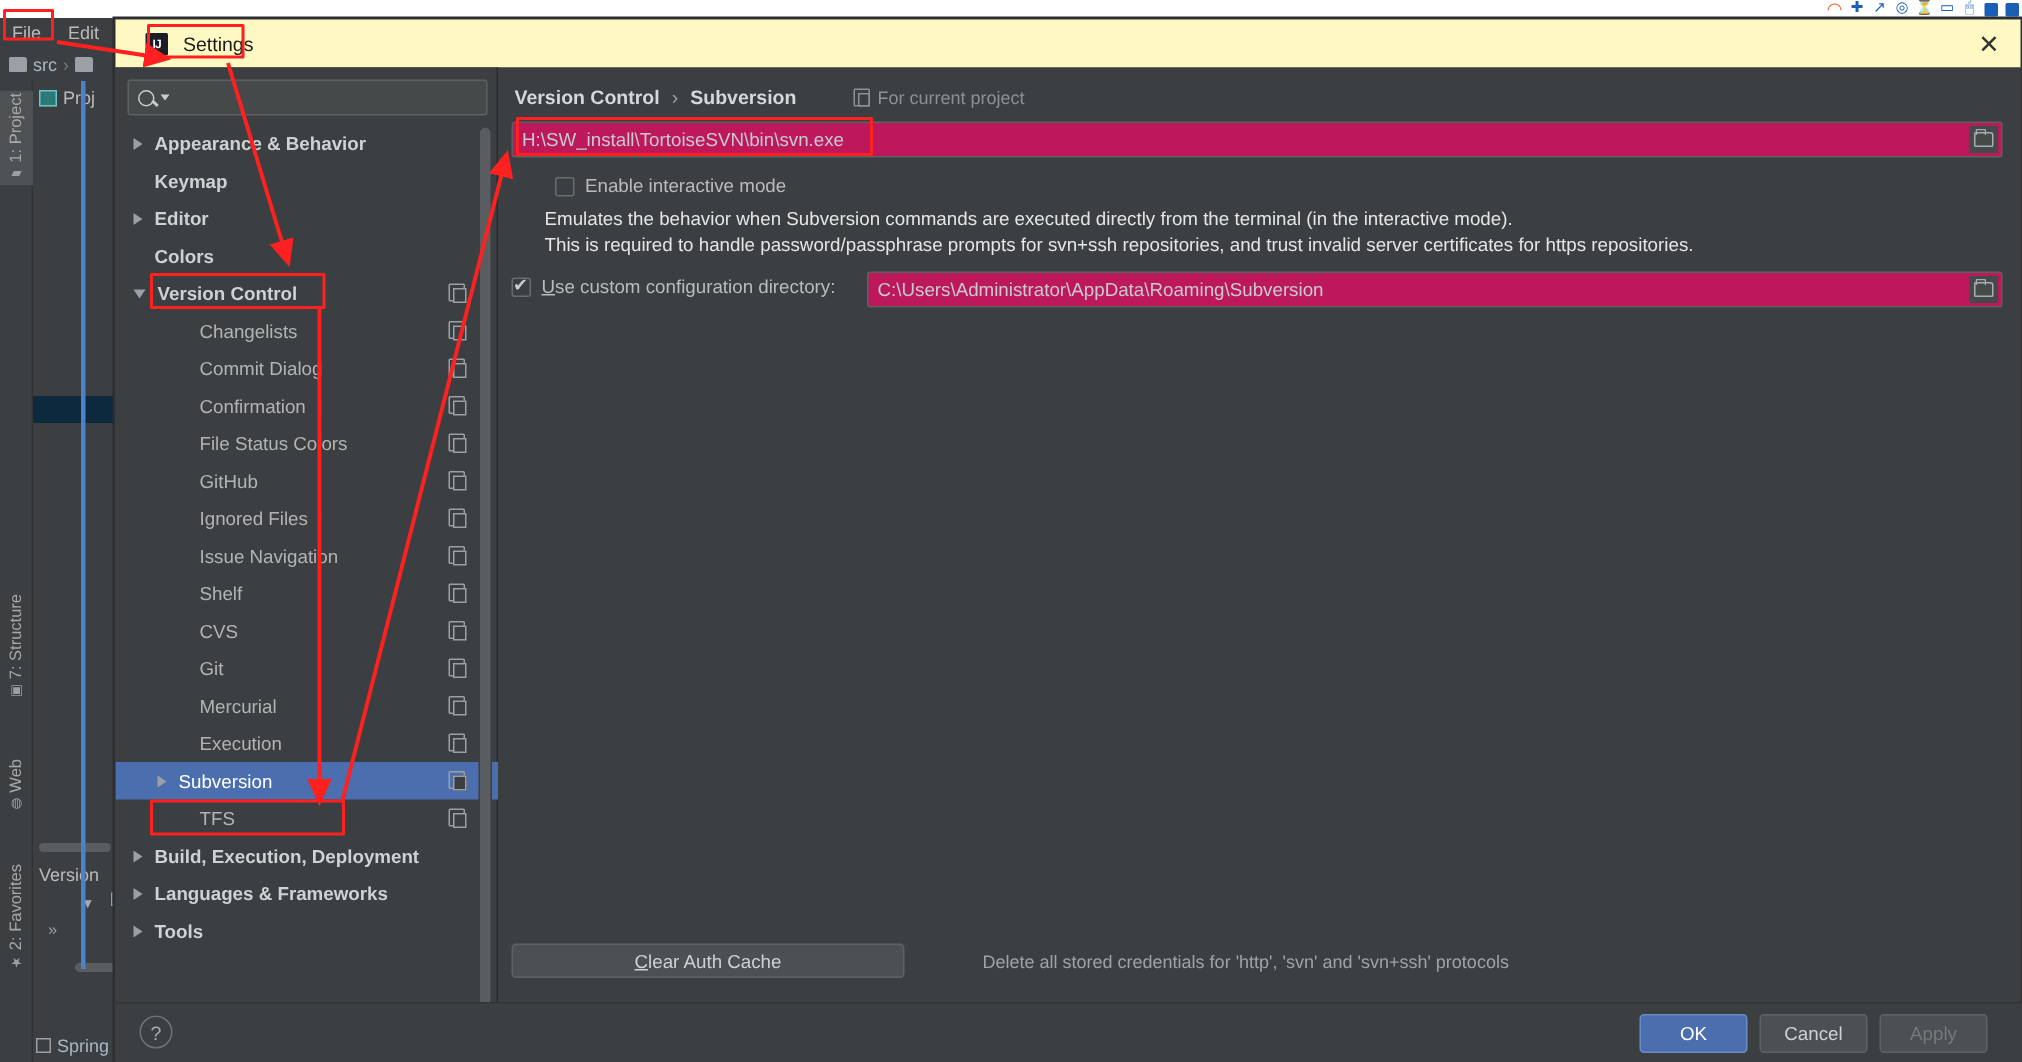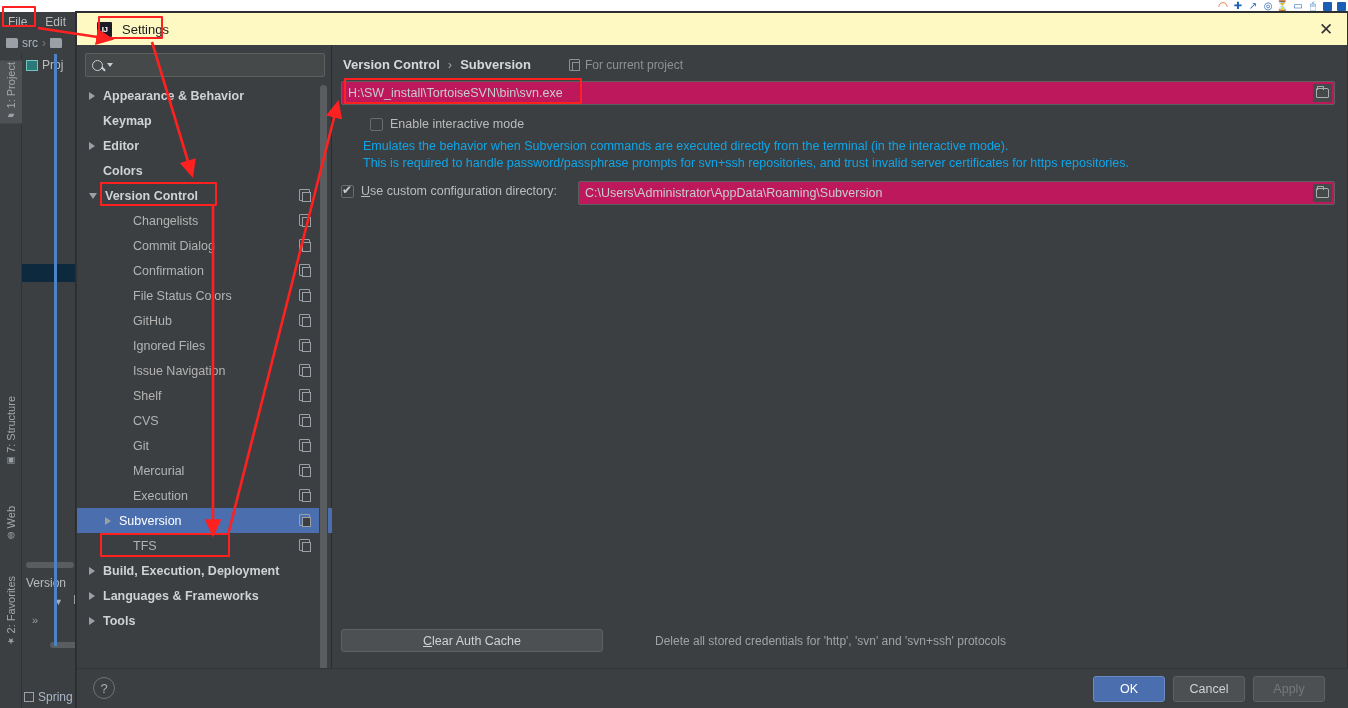--- a/index.html
+++ b/index.html
@@ -197,21 +197,21 @@
   }
 
   .chk-row { position: absolute; display: flex; align-items: center; gap: 7px; font-size: 12.5px; color: #bbbbbb; }
   .checkbox {
     width: 13px; height: 13px; border: 1px solid #6a6d6f; background: #3c3f41; border-radius: 2px;
     position: relative; flex: none;
   }
   .checkbox.checked::after {
     content: "✔"; position: absolute; left: 0px; top: -3px; font-size: 12px; color: #c8cdd1; line-height: 14px;
   }
-  .desc-line { position: absolute; font-size: 12.5px; color: #0ea5e9; white-space: nowrap; }
+  .desc-line { position: absolute; font-size: 12.5px; color: #e5e5e5; white-space: nowrap; }
   .u { text-decoration: underline; }
 
   .clear-auth-btn {
     position: absolute; left: 8px; width: 262px; height: 23px;
     background: #4c5052; border: 1px solid #5e6264; border-radius: 3px;
     display: flex; align-items: center; justify-content: center;
     font-size: 12.5px; color: #cfd2d4;
   }
   .clear-auth-note { position: absolute; font-size: 12px; color: #9fa3a6; white-space: nowrap; }
 

